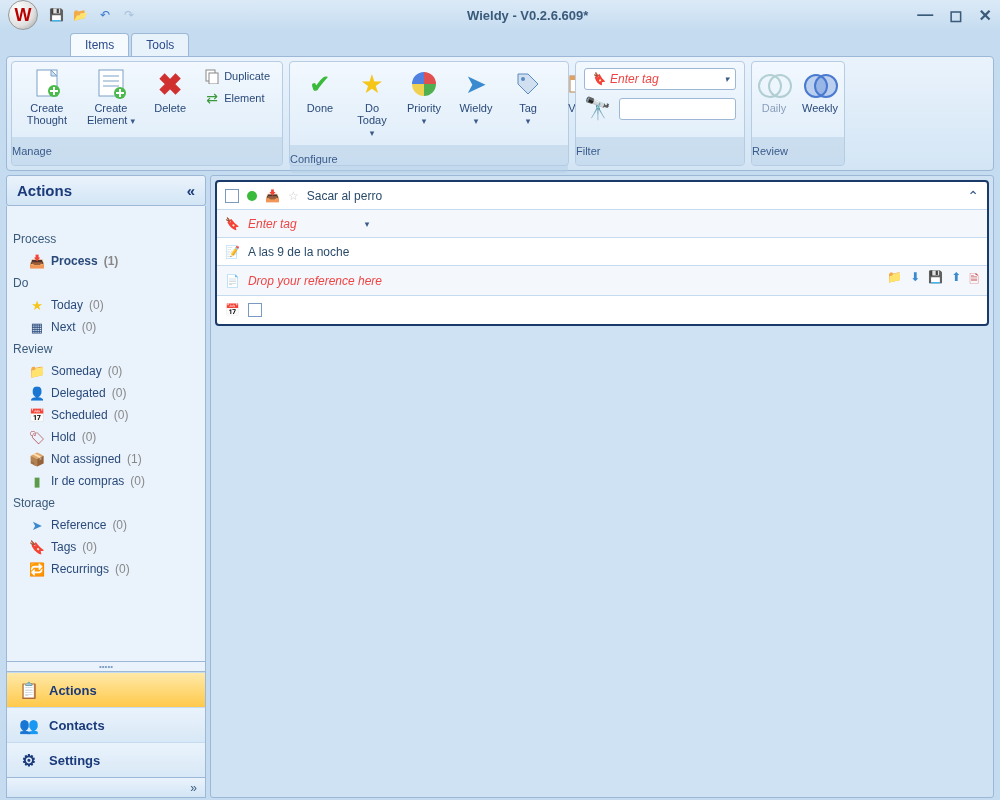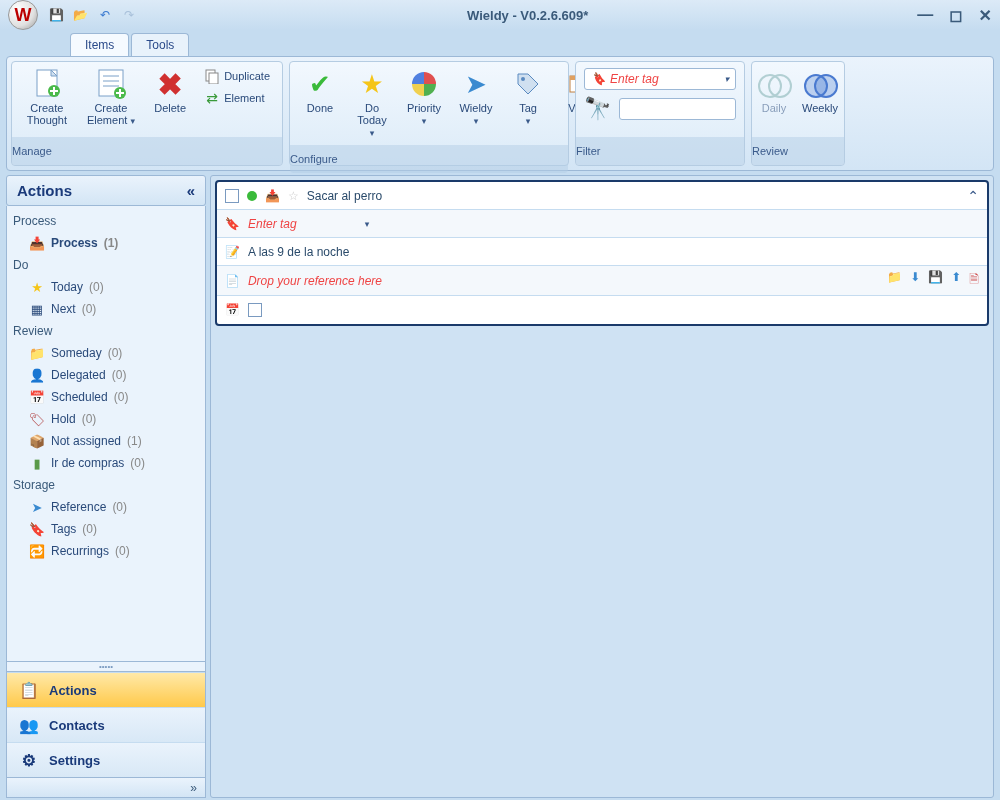--- a/index.html
+++ b/index.html
@@ -26,21 +26,21 @@
 .filter-body { display:flex; flex-direction:column; gap:6px; padding:6px 8px; flex:1;}
 .filter-input { border:1px solid #9cb8d6; background:#fff; border-radius:3px; height:22px; display:flex; align-items:center; padding:0 6px; font-style:italic; color:#888; gap:6px; min-width:130px; justify-content:space-between;}
 .venn { width:32px; height:24px; position:relative; }
 .venn::before, .venn::after { content:""; position:absolute; width:20px; height:20px; border:2px solid #7aa; border-radius:50%; top:2px;}
 .venn::before { left:0; }
 .venn::after { left:10px; }
 .venn.blue::before, .venn.blue::after { border-color:#4a7ad0; background:rgba(74,122,208,.3);}
 .main { display:flex; height:623px; margin:4px 6px 0 6px; gap:4px; }
 .sidebar { width:200px; display:flex; flex-direction:column; }
 .side-header { background:linear-gradient(#eaf3fc,#d3e5f5); border:1px solid #9cb8d6; border-radius:3px; padding:6px 10px; display:flex; justify-content:space-between; align-items:center; font-weight:bold; font-size:15px; color:#1a3a7a;}
-.side-tree { flex:1; background:#eaf3fc; border:1px solid #9cb8d6; border-top:none; overflow-y:auto; padding:4px 4px; position:relative;}
+.side-tree { flex:1; background:#eaf3fc; border:1px solid #9cb8d6; border-top:none; overflow-y:auto; padding:22px 4px; position:relative;}
 .tree-section { font-size:12px; color:#3a5a7a; padding:4px 2px; }
 .tree-item { display:flex; align-items:center; gap:6px; padding:3px 2px 3px 18px; cursor:pointer; font-size:12px; color:#2a4a7a;}
 .tree-item.bold { font-weight:bold; }
 .tree-count { color:#888; }
 .ticon { width:16px; height:16px; display:flex; align-items:center; justify-content:center; font-size:13px; }
 .side-nav { border:1px solid #9cb8d6; }
 .nav-item { display:flex; align-items:center; gap:10px; padding:7px 12px; cursor:pointer; font-size:13px; font-weight:bold; color:#1a3a7a; border-top:1px solid #c5dcf0; background:linear-gradient(#eaf3fc,#d8e8f6);}
 .nav-item.active { background:linear-gradient(#ffe9a8,#ffc94a); }
 .nav-icon { width:20px; height:20px; display:flex; align-items:center; justify-content:center; font-size:16px;}
 .side-footer { height:20px; background:linear-gradient(#eaf3fc,#d3e5f5); border:1px solid #9cb8d6; border-top:none; display:flex; justify-content:flex-end; align-items:center; padding:0 8px; color:#3a5a7a;}

